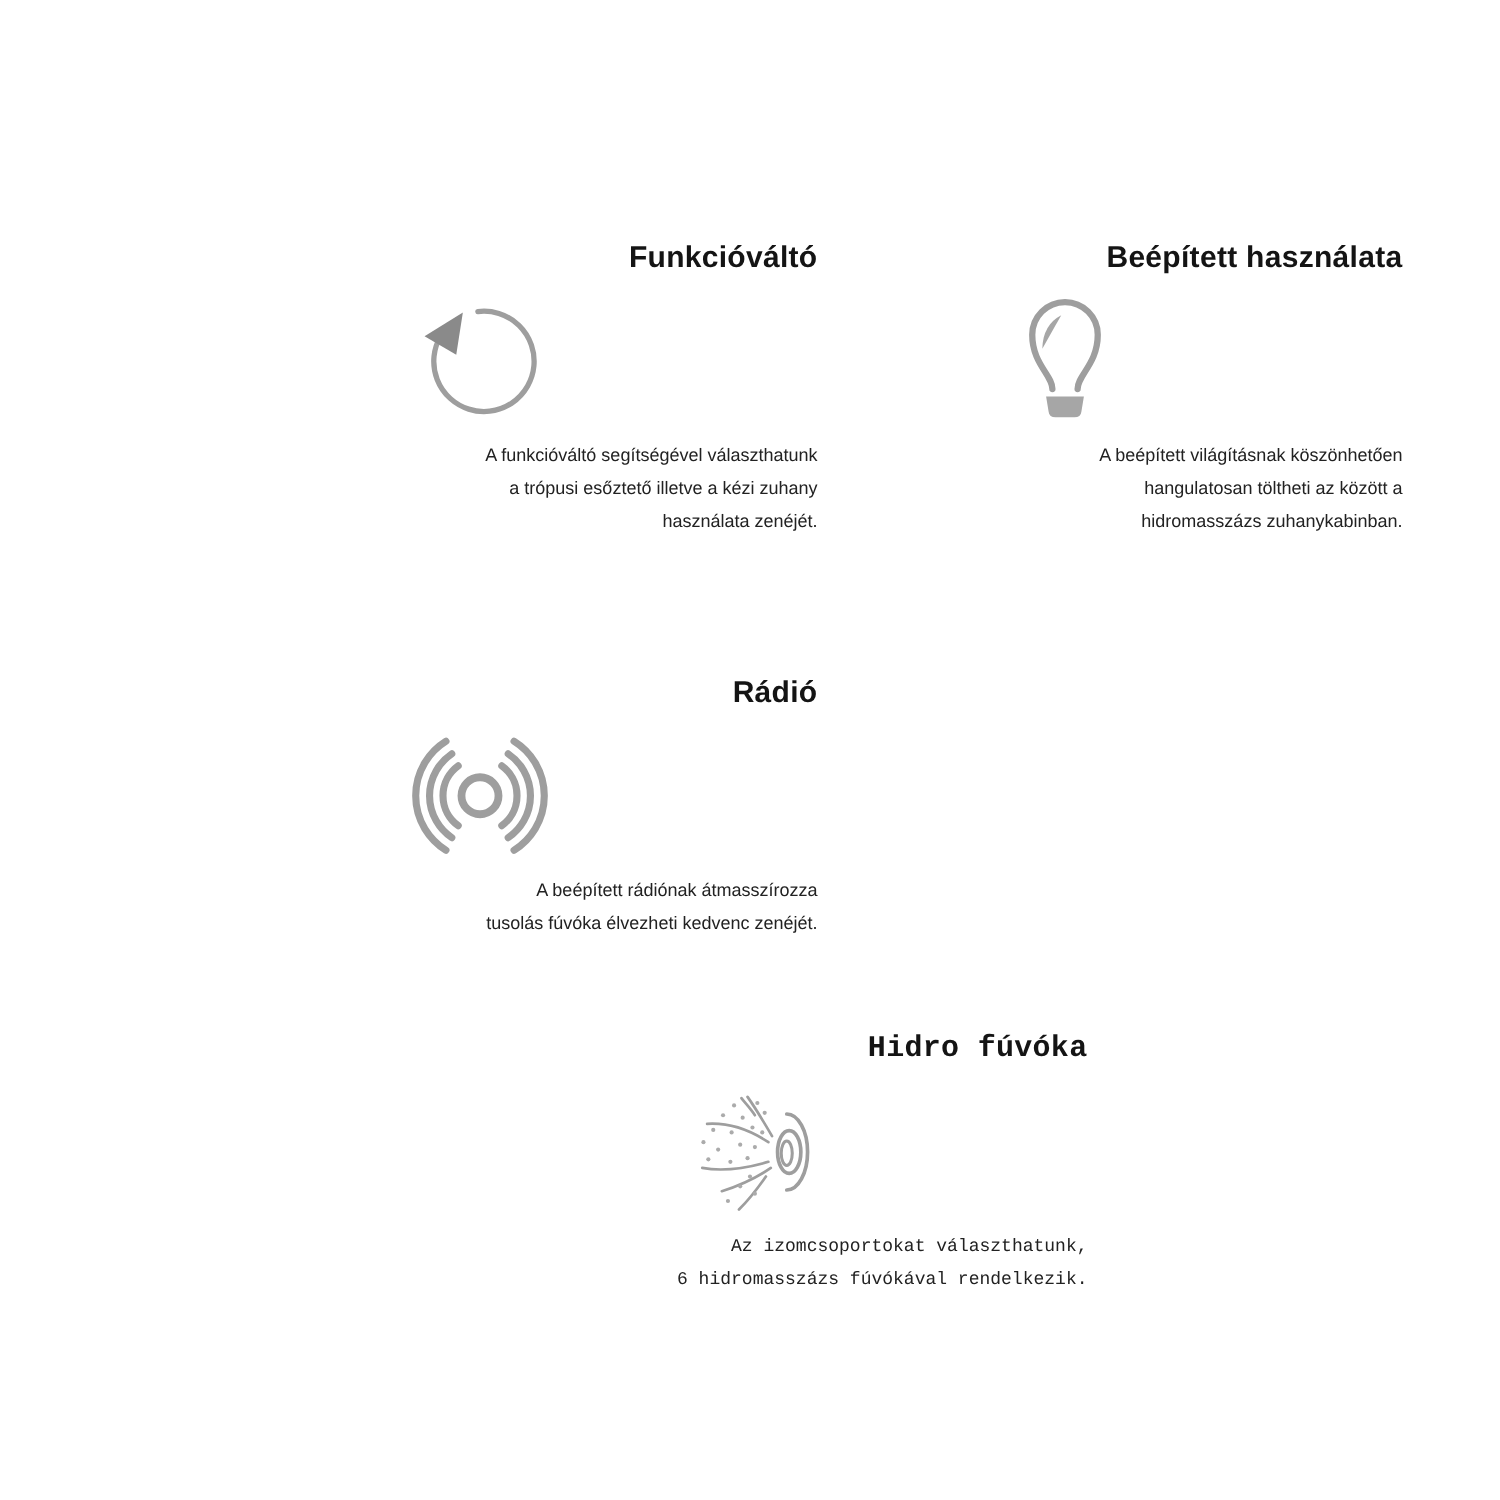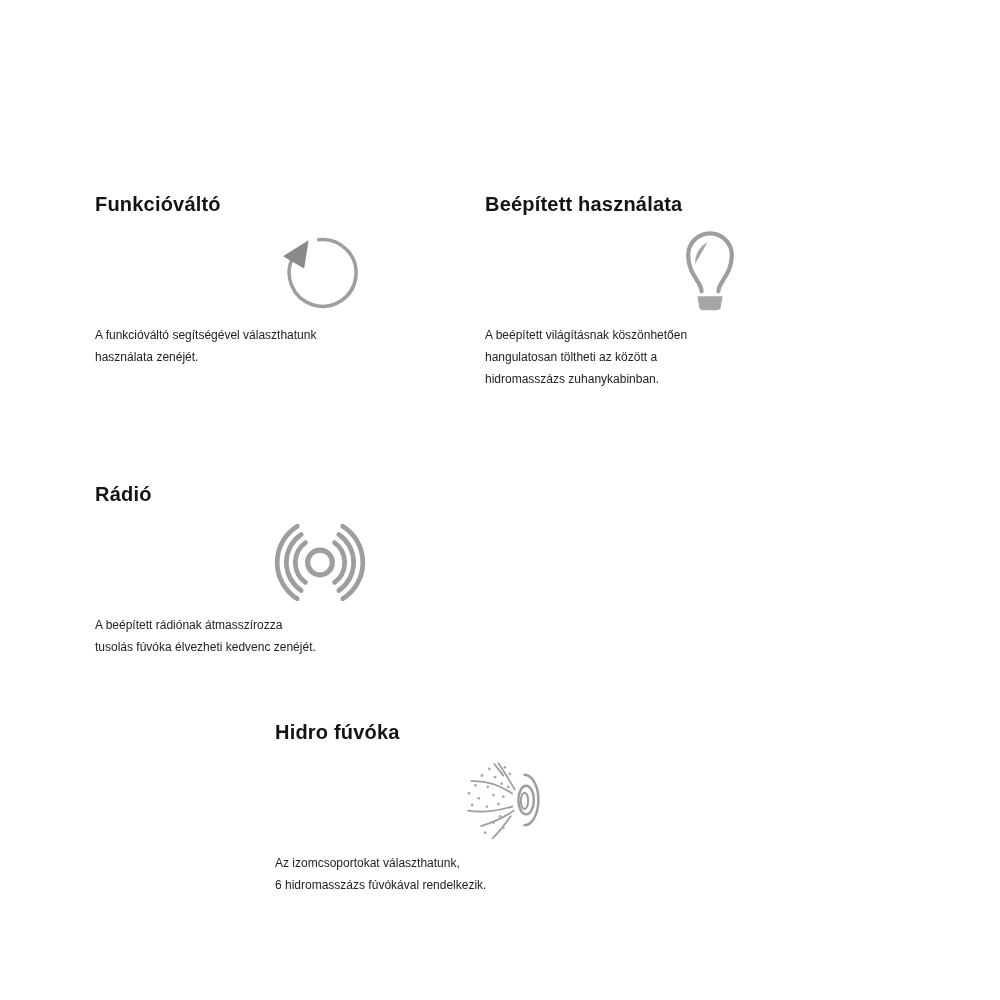--- a/index.html
+++ b/index.html
@@ -11,21 +11,21 @@
     --icon-soft:#b9b9b9;
   }
   *{box-sizing:border-box;}
   html,body{margin:0;padding:0;}
   body{
     width:1000px;height:1000px;background:var(--bg);
     font-family:"Liberation Sans", sans-serif;
     -webkit-font-smoothing:antialiased;
   }
   .canvas{position:relative;width:1000px;height:1000px;background:var(--bg);overflow:hidden;}
-  .feature{position:absolute;text-align:left;margin-top:32px;}
+  .feature{position:absolute;text-align:right;}
   .feature h2{
     margin:0;font-size:20px;line-height:24px;font-weight:700;
     color:var(--title-color);letter-spacing:.2px;
   }
   .icon-wrap{height:104px;display:flex;align-items:center;justify-content:center;margin-top:4px;}
   .body{font-size:12px;line-height:22px;color:var(--body-color);}
   .body .line{white-space:nowrap;}
   
   .st{fill:none;stroke:var(--icon-stroke);stroke-linecap:round;stroke-linejoin:round;}
   .soft{fill:none;stroke:var(--icon-soft);stroke-linecap:round;stroke-linejoin:round;}
@@ -41,20 +41,21 @@
   <section class="feature" style="left:95px;top:160px;width:450px;">
     <h2>Funkcióváltó</h2>
     <div class="icon-wrap">
       <svg width="88" height="88" viewBox="0 0 100 100" aria-hidden="true">
         <path class="st" stroke-width="4" d="M48.4,13.3 A38,38 0 1 1 20.1,32"></path>
         <path class="fl" d="M8,32 L37,14 L32,46 Z"></path>
       </svg>
     </div>
     <div class="body">
       <div class="line">A funkcióváltó segítségével választhatunk</div>
+      <div class="line">a trópusi esőztető illetve a kézi zuhany</div>
       <div class="line">használata zenéjét.</div>
     </div>
   </section>
 
   <section class="feature" style="left:485px;top:160px;width:450px;">
     <h2>Beépített használata</h2>
     <div class="icon-wrap">
       <svg width="54" height="84" viewBox="0 0 64 100" aria-hidden="true">
         <path class="st" stroke-width="5" d="M22,73 C22,62 6,53 6,30 A26,26 0 1 1 58,30 C58,53 42,62 42,73"></path>
         <path class="fl2" stroke-width="9" fill="none" stroke="#a6a6a6" stroke-linecap="round" d="M14,41 Q14.5,22 29,14.5"></path>
@@ -81,21 +82,21 @@
         <path class="st" stroke-width="5" d="M83.9,11.8 A45,45 0 0 1 83.9,88.2"></path>
       </svg>
     </div>
     <div class="body">
       <div class="line">A beépített rádiónak átmasszírozza</div>
       <div class="line">tusolás fúvóka élvezheti kedvenc zenéjét.</div>
     </div>
   </section>
 
 
-  <section class="feature" style="left:275px;top:688px;width:450px;">
+  <section class="feature" style="left:275px;top:688px;width:450px;font-family:Liberation Mono, monospace;">
     <h2>Hidro fúvóka</h2>
     <div class="icon-wrap">
       <svg width="98" height="82" viewBox="0 0 120 100" aria-hidden="true">
 
         <path class="st" stroke-width="3" d="M90,19 A17,31 0 1 1 90,81"></path>
         <ellipse class="st" stroke-width="3" cx="92" cy="50" rx="9.5" ry="17.5"></ellipse>
         <ellipse class="st" stroke-width="2.5" cx="90" cy="51" rx="4.5" ry="10"></ellipse>
 
         <path class="st" stroke-width="2.2" d="M78,37 C71,25 65,15 58,5"></path>
         <path class="st" stroke-width="2.2" d="M75,42 C60,32 42,26 25,27"></path>

